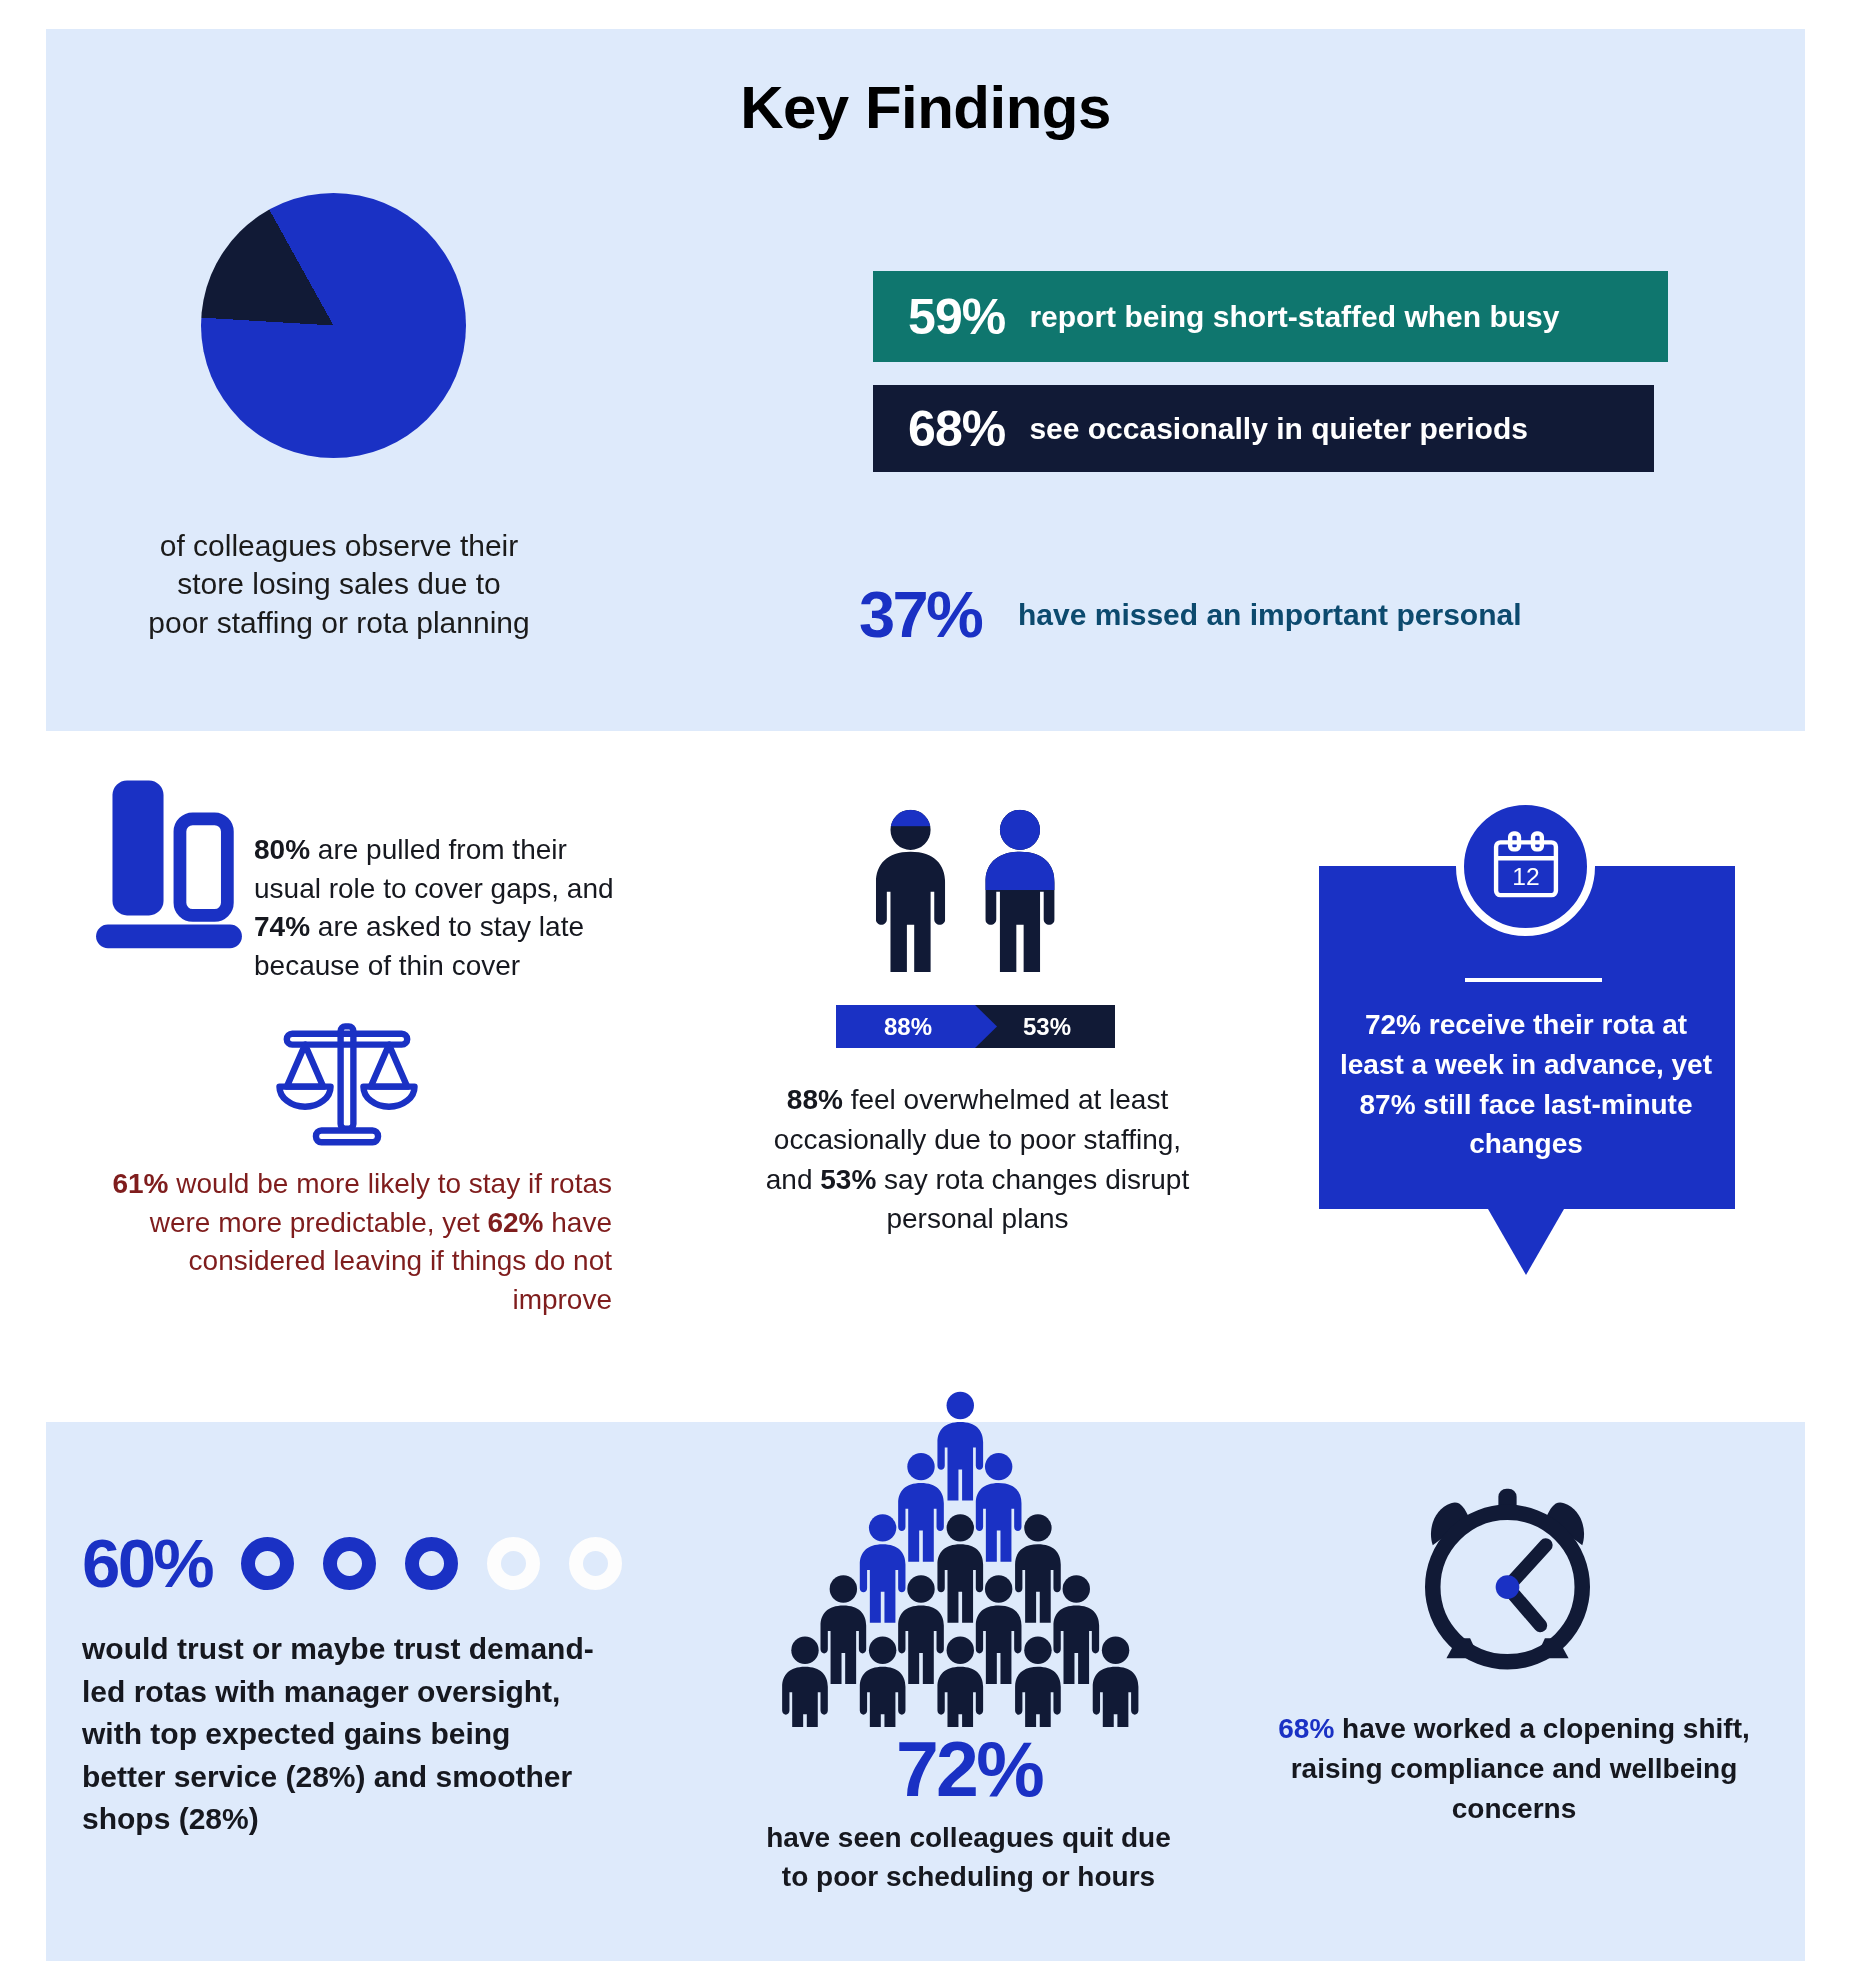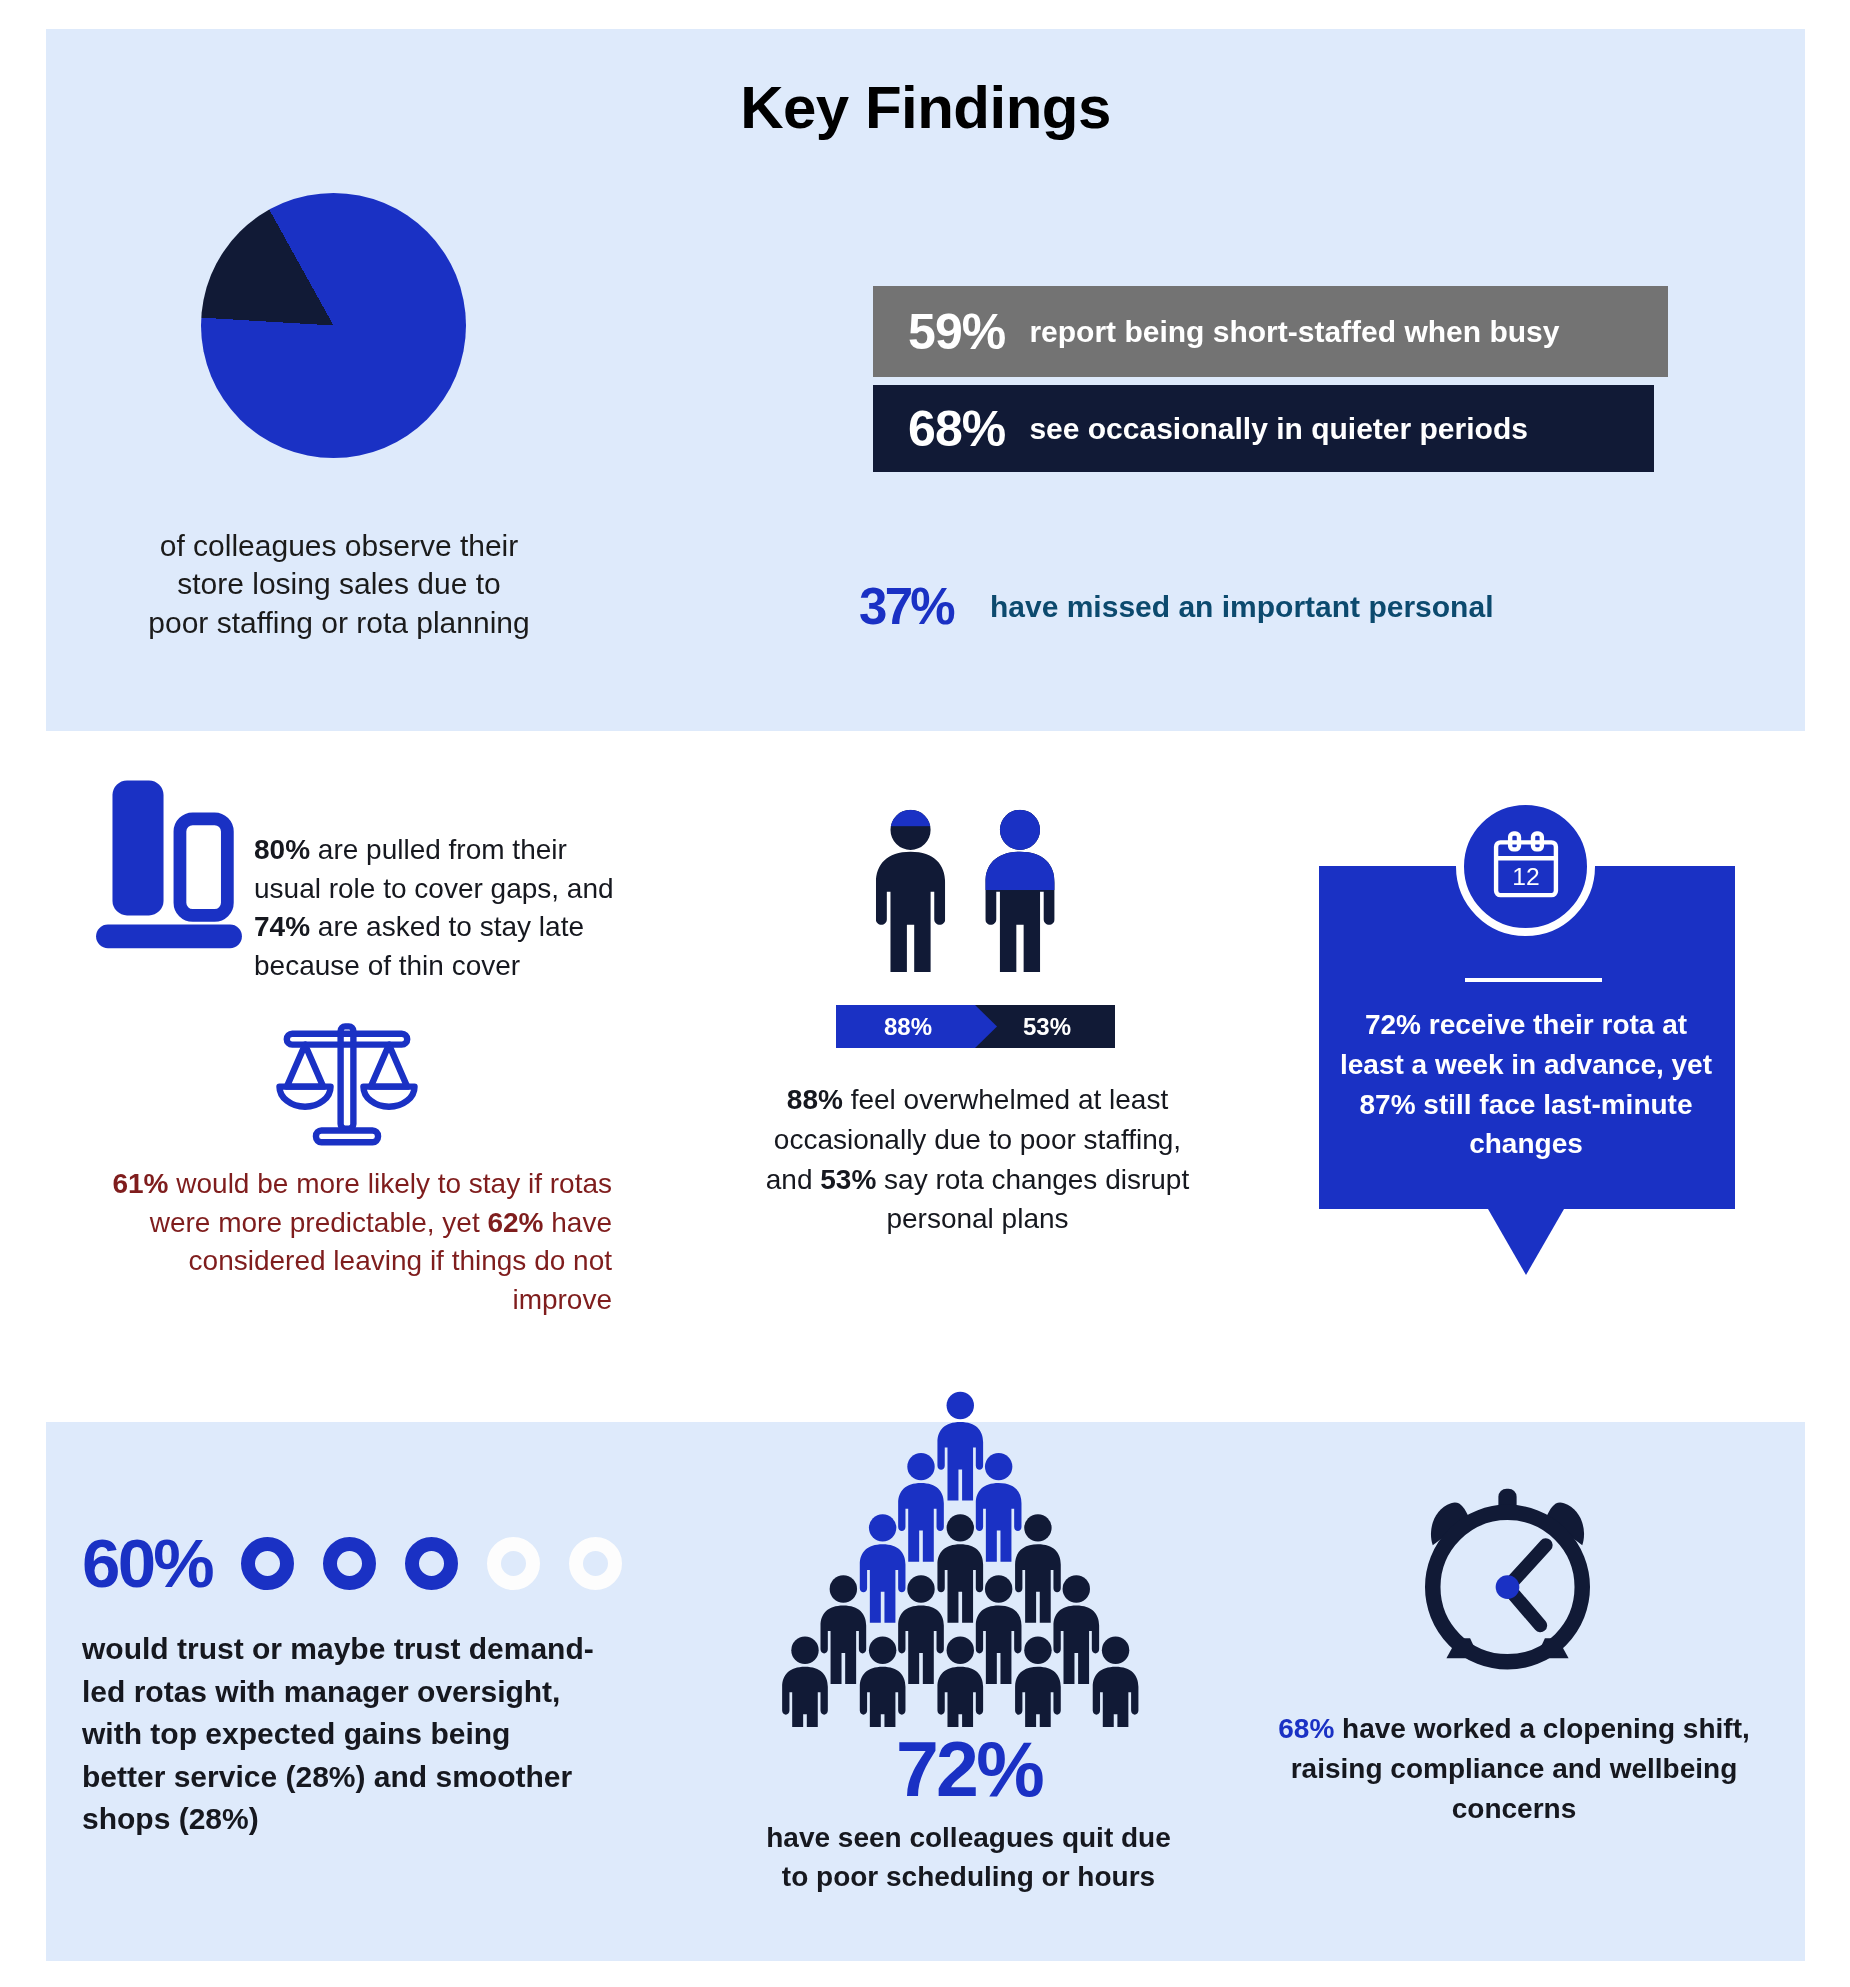--- a/index.html
+++ b/index.html
@@ -88,37 +88,37 @@
   }
 
   
   .statbar {
     position: absolute;
     display: flex;
     align-items: center;
     padding-left: 35px;
     gap: 24px;
   }
-  .statbar-1 { left: 827px; top: 257px; width: 795px; height: 91px; background: #737373; }
+  .statbar-1 { left: 827px; top: 242px; width: 795px; height: 91px; background: #0f766e; }
   .statbar-2 { left: 827px; top: 356px; width: 781px; height: 87px; background: #111A36; }
   .statbar .pct {
     font-size: 50px; font-weight: 800; color: #ffffff; letter-spacing: -0.9px;
   }
   .statbar .txt {
     font-size: 30px; font-weight: 700; color: #ffffff;
   }
 
   
   .row37 {
     position: absolute;
     left: 813px; top: 548px;
     display: flex; align-items: center; gap: 37px;
   }
   .row37 .pct {
-    font-size: 51px; font-weight: 800; color: #1A31C4; letter-spacing: -2.7px; text-align: center;
+    font-size: 65px; font-weight: 800; color: #1A31C4; letter-spacing: -2.7px; text-align: center;
   }
   .row37 .txt {
     font-size: 30px; font-weight: 700; color: #0c4a6e; line-height: 1.32;
     max-width: 640px;
   }
 
   
   .barchart-icon { position: absolute; left: 96px; top: 775px; width: 146px; height: 196px; }
   .mid-txt-80 {
     position: absolute; left: 254px; top: 831px; width: 384px;

